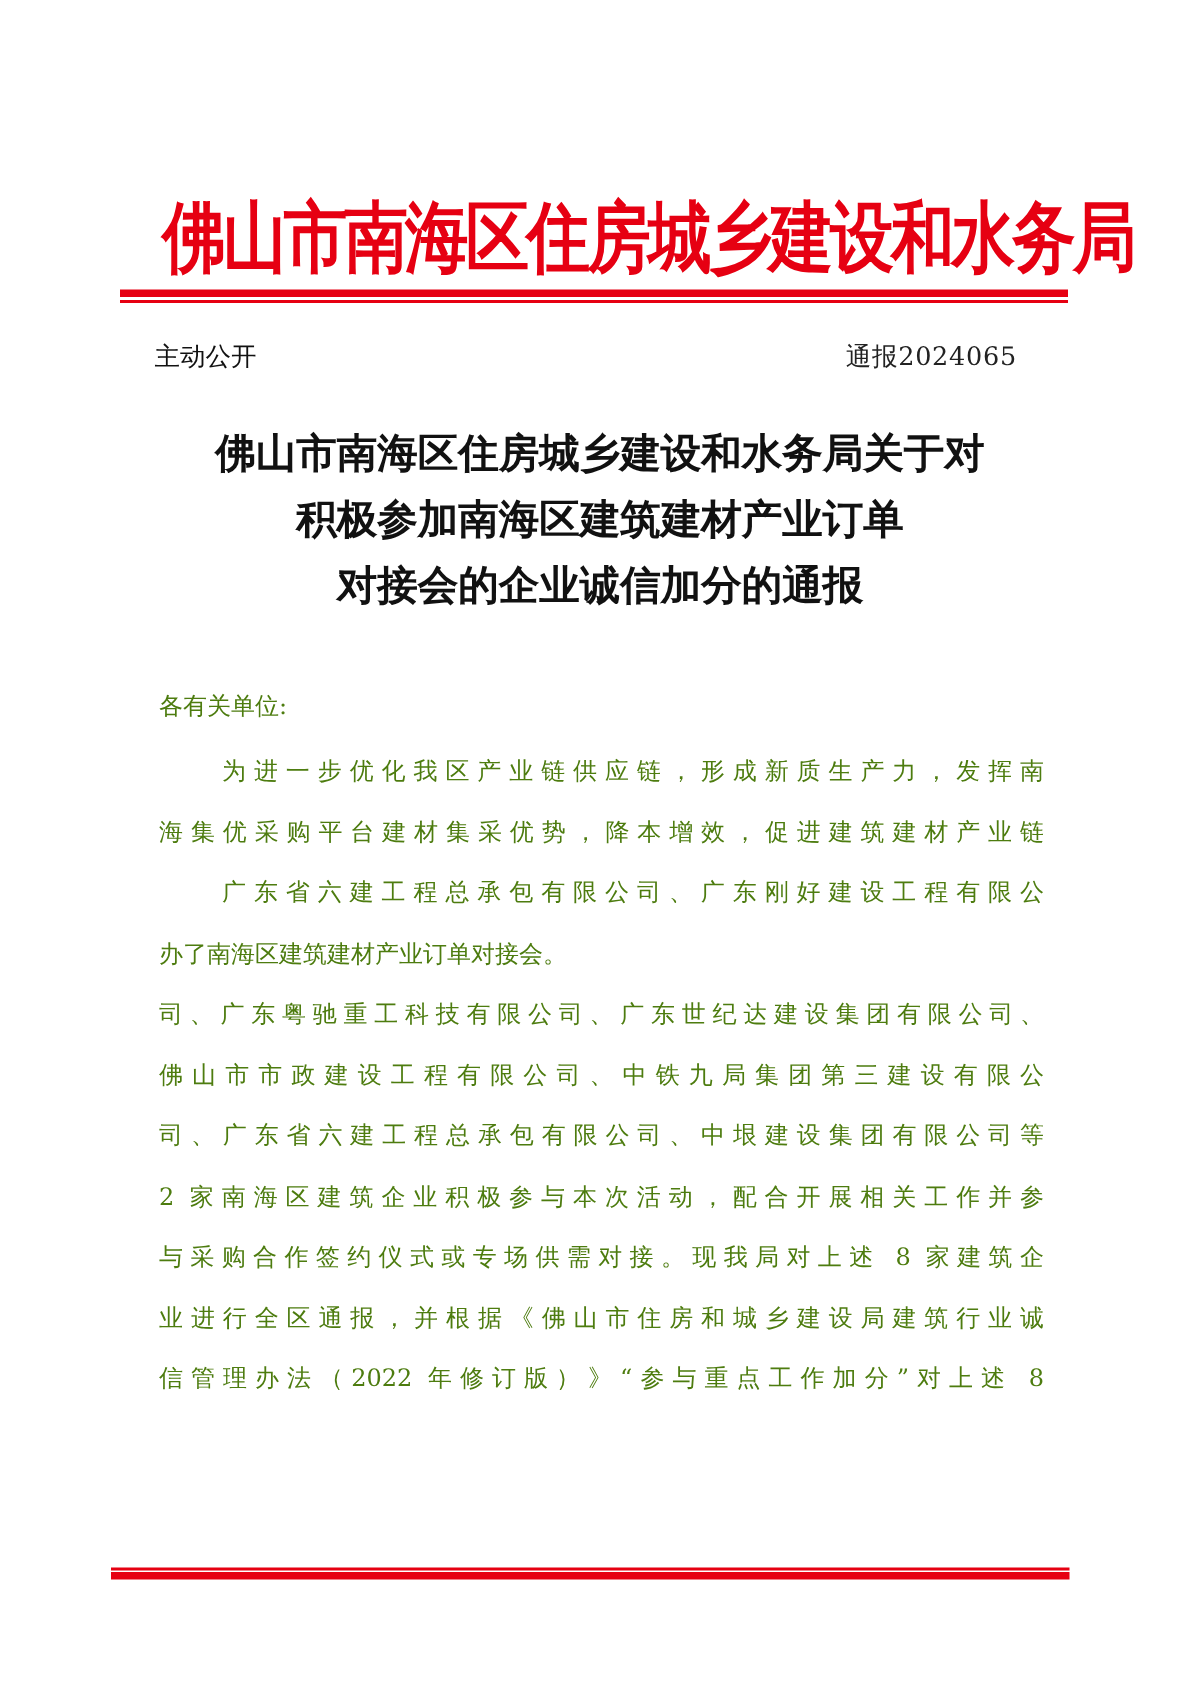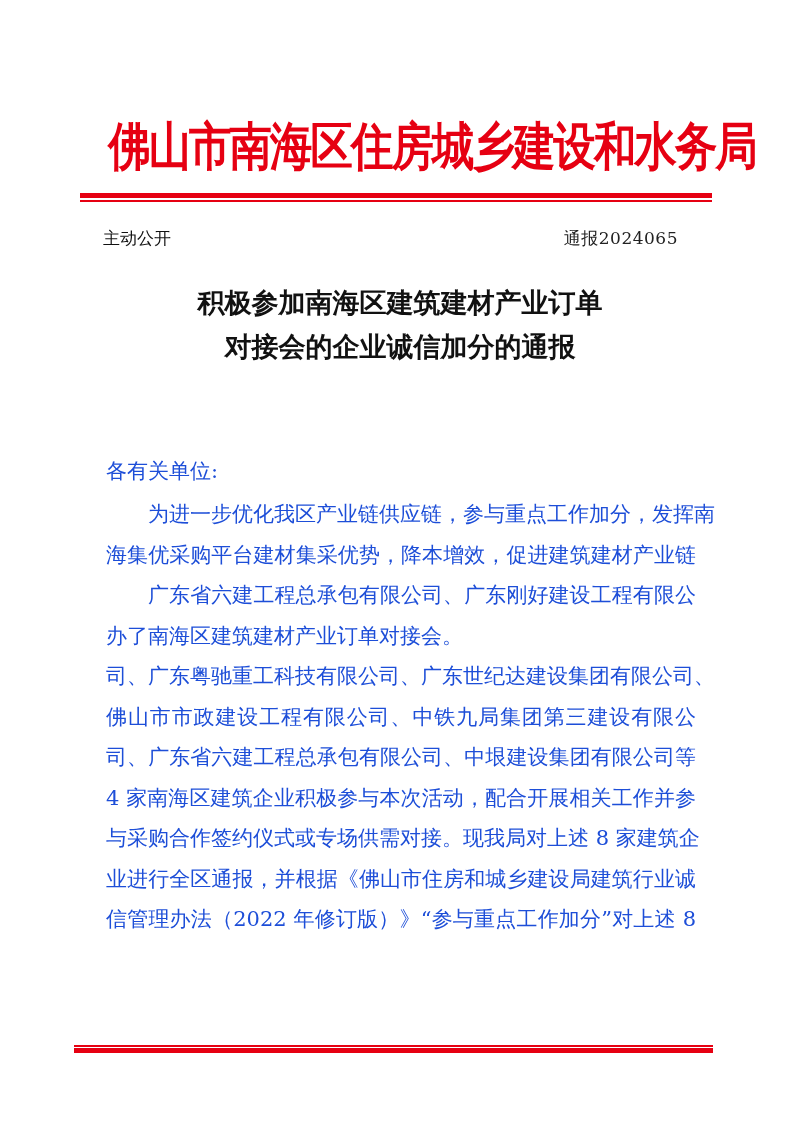--- a/index.html
+++ b/index.html
@@ -11,21 +11,21 @@
     width: 794px;
     height: 1123px;
     position: relative;
     overflow: hidden;
     font-family: "DejaVu Serif", "Liberation Serif", serif;
     color: #1a1a1a;
   }
   .masthead {
     position: absolute;
     left: 80px;
-    top: 114px;
+    top: 126px;
     width: 640px;
     height: 64px;
     text-align: center;
     color: #e60012;
     font-family: "DejaVu Sans", "Liberation Sans", sans-serif;
     font-weight: bold;
     font-size: 46px;
     line-height: 64px;
     letter-spacing: -2px;
     white-space: nowrap;
@@ -91,23 +91,23 @@
   }
   .doc-title div {
     white-space: nowrap;
   }
   .body-text {
     position: absolute;
     left: 106px;
     top: 451px;
     width: 590px;
     font-family: "DejaVu Serif", "Liberation Serif", serif;
-    font-size: 21px;
+    font-size: 16px;
     line-height: 40.5px;
-    color: #1d4ed8;
+    color: #4d7c0f;
   }
   .body-line {
     white-space: nowrap;
     height: 40.5px;
     text-align: justify;
     text-align-last: justify;
   }
   .body-line.salutation {
     text-align: left;
     text-align-last: left;
@@ -143,33 +143,34 @@
 
 <div class="rule-top-thick"></div>
 <div class="rule-top-thin"></div>
 
 <div class="meta-row">
   <span class="meta-left">主动公开</span>
   <span class="meta-right">通报2024065</span>
 </div>
 
 <div class="doc-title">
+  <div>佛山市南海区住房城乡建设和水务局关于对</div>
   <div>积极参加南海区建筑建材产业订单</div>
   <div>对接会的企业诚信加分的通报</div>
 </div>
 
 <div class="body-text">
   <div class="body-line salutation">各有关单位:</div>
-  <div class="body-line indent">为进一步优化我区产业链供应链，参与重点工作加分，发挥南</div>
+  <div class="body-line indent">为进一步优化我区产业链供应链，形成新质生产力，发挥南</div>
   <div class="body-line">海集优采购平台建材集采优势，降本增效，促进建筑建材产业链</div>
   <div class="body-line indent">广东省六建工程总承包有限公司、广东刚好建设工程有限公</div>
   <div class="body-line last">办了南海区建筑建材产业订单对接会。</div>
   <div class="body-line">司、广东粤驰重工科技有限公司、广东世纪达建设集团有限公司、</div>
   <div class="body-line">佛山市市政建设工程有限公司、中铁九局集团第三建设有限公</div>
   <div class="body-line">司、广东省六建工程总承包有限公司、中垠建设集团有限公司等</div>
-  <div class="body-line">4 家南海区建筑企业积极参与本次活动，配合开展相关工作并参</div>
+  <div class="body-line">2 家南海区建筑企业积极参与本次活动，配合开展相关工作并参</div>
   <div class="body-line">与采购合作签约仪式或专场供需对接。现我局对上述 8 家建筑企</div>
   <div class="body-line">业进行全区通报，并根据《佛山市住房和城乡建设局建筑行业诚</div>
   <div class="body-line">信管理办法（2022 年修订版）》“参与重点工作加分”对上述 8</div>
 </div>
 
 <div class="rule-bottom-thin"></div>
 <div class="rule-bottom-thick"></div>
 
 </body></html>

